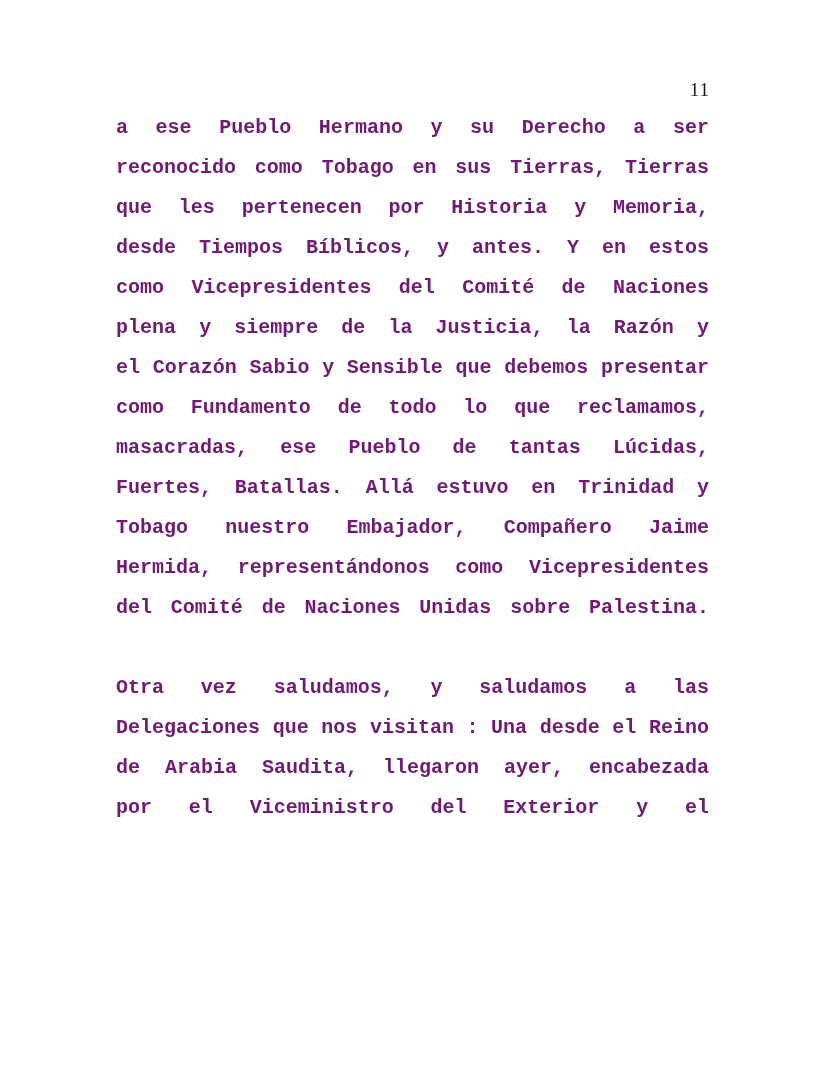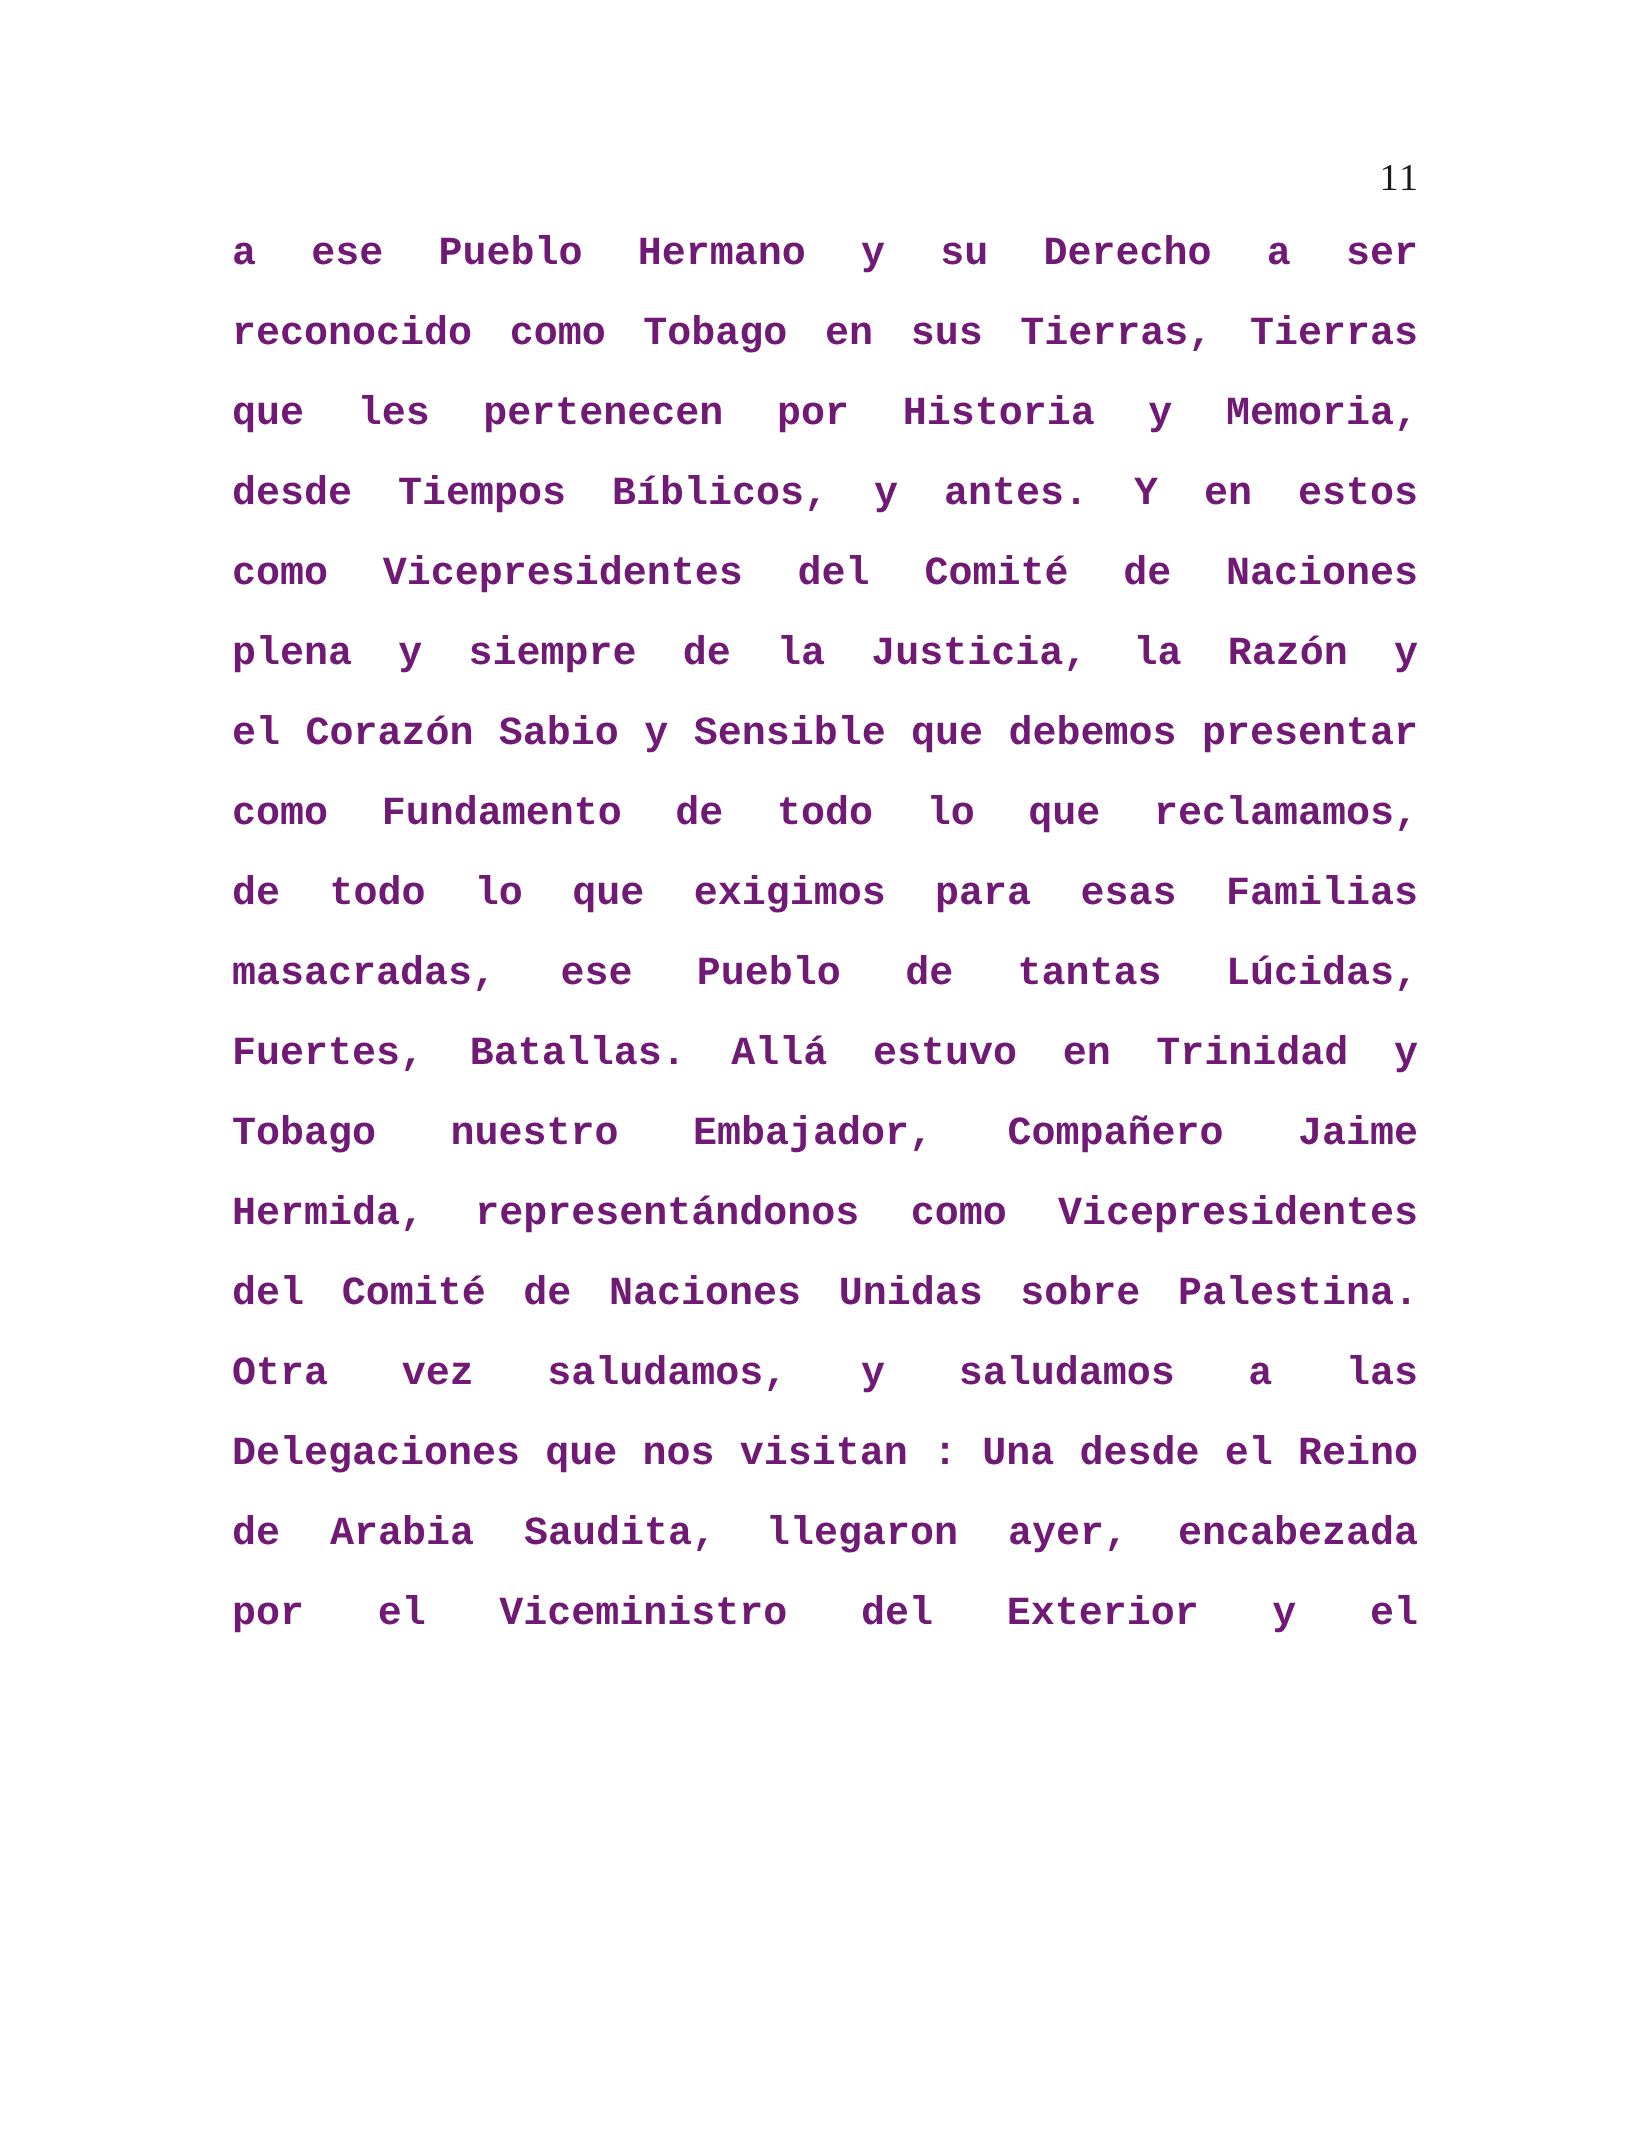--- a/index.html
+++ b/index.html
@@ -40,41 +40,41 @@
   .line {
     line-height: 40px;
     height: 40px;
     text-align: justify;
     text-align-last: justify;
     -moz-text-align-last: justify;
     white-space: normal;
     overflow: visible;
   }
   .para-gap {
+    margin-top: 40px;
   }
 </style>
 </head>
 <body>
 
 <div class="page">
 
   <div class="page-number">11</div>
 
   <div class="body-text">
 
     <div class="para">
       <div class="line">a ese Pueblo Hermano y su Derecho a ser</div>
       <div class="line">reconocido como Tobago en sus Tierras, Tierras</div>
       <div class="line">que les pertenecen por Historia y Memoria,</div>
       <div class="line">desde Tiempos Bíblicos, y antes. Y en estos</div>
       <div class="line">como Vicepresidentes del Comité de Naciones</div>
       <div class="line">plena y siempre de la Justicia, la Razón y</div>
       <div class="line">el Corazón Sabio y Sensible que debemos presentar</div>
       <div class="line">como Fundamento de todo lo que reclamamos,</div>
-      <div class="line">de todo lo que exigimos para esas Familias</div>
       <div class="line">masacradas, ese Pueblo de tantas Lúcidas,</div>
       <div class="line">Fuertes, Batallas. Allá estuvo en Trinidad y</div>
       <div class="line">Tobago nuestro Embajador, Compañero Jaime</div>
       <div class="line">Hermida, representándonos como Vicepresidentes</div>
       <div class="line">del Comité de Naciones Unidas sobre Palestina.</div>
     </div>
 
     <div class="para para-gap">
       <div class="line">Otra vez saludamos, y saludamos a las</div>
       <div class="line">Delegaciones que nos visitan : Una desde el Reino</div>

